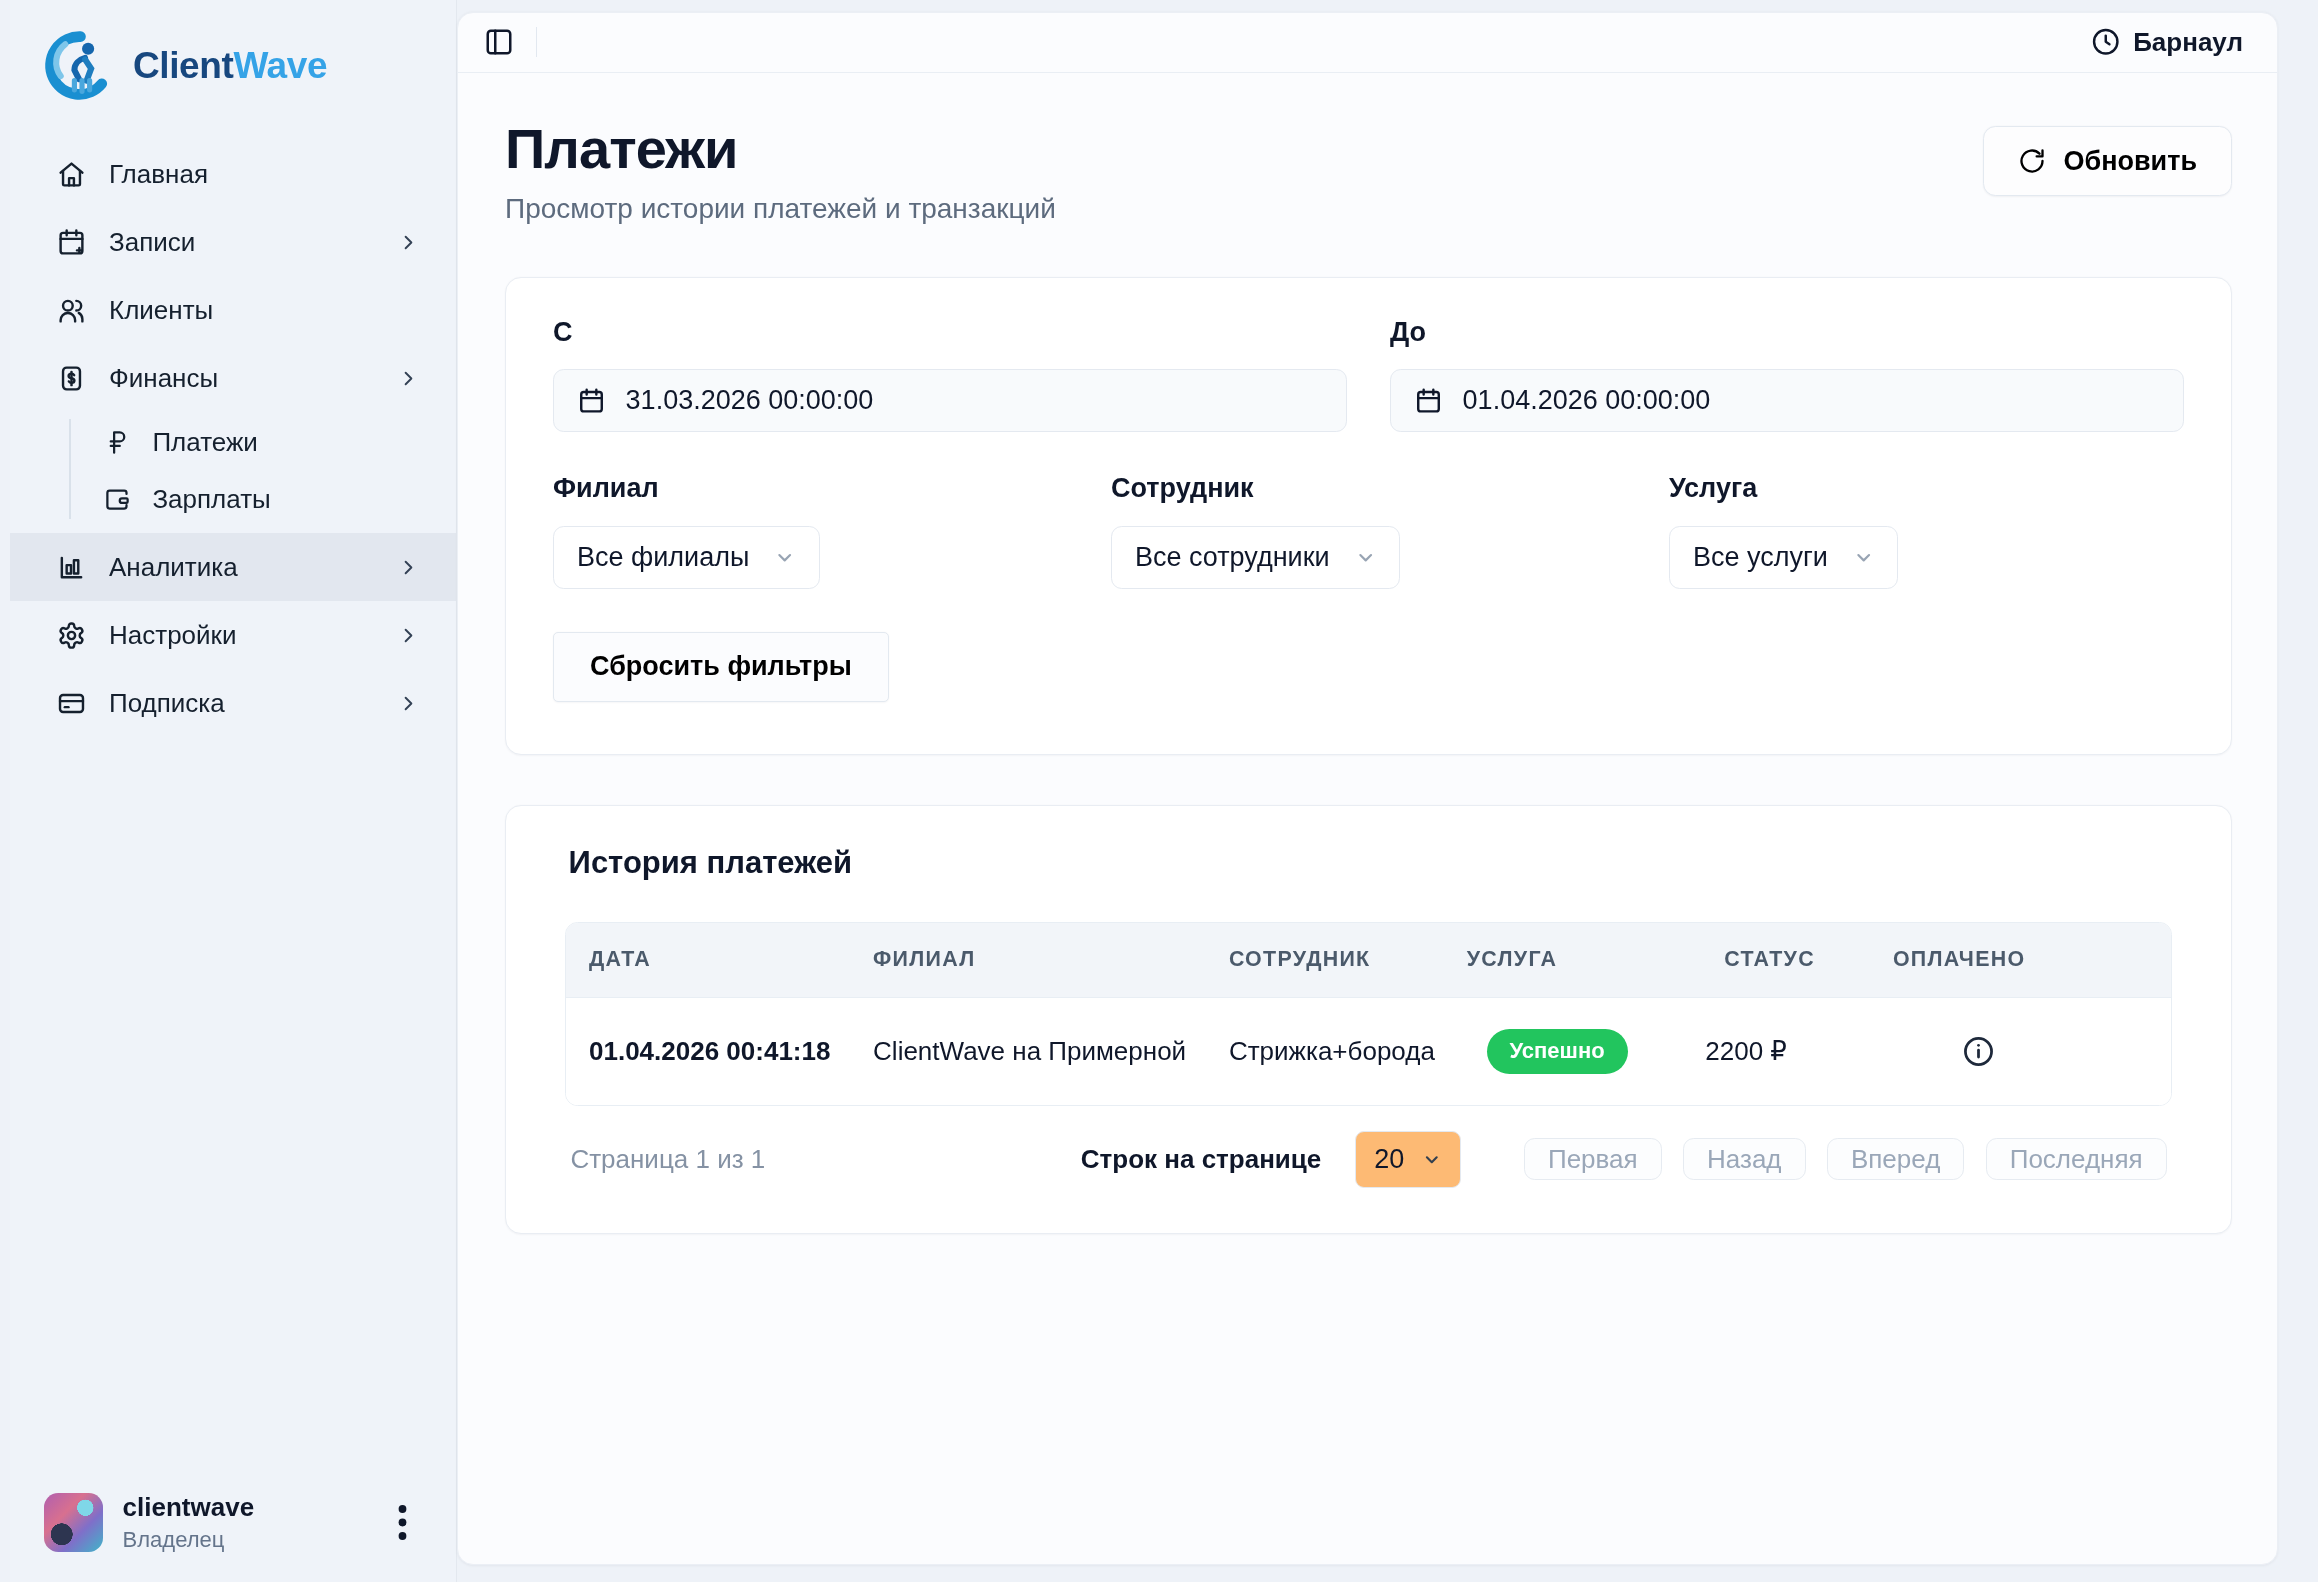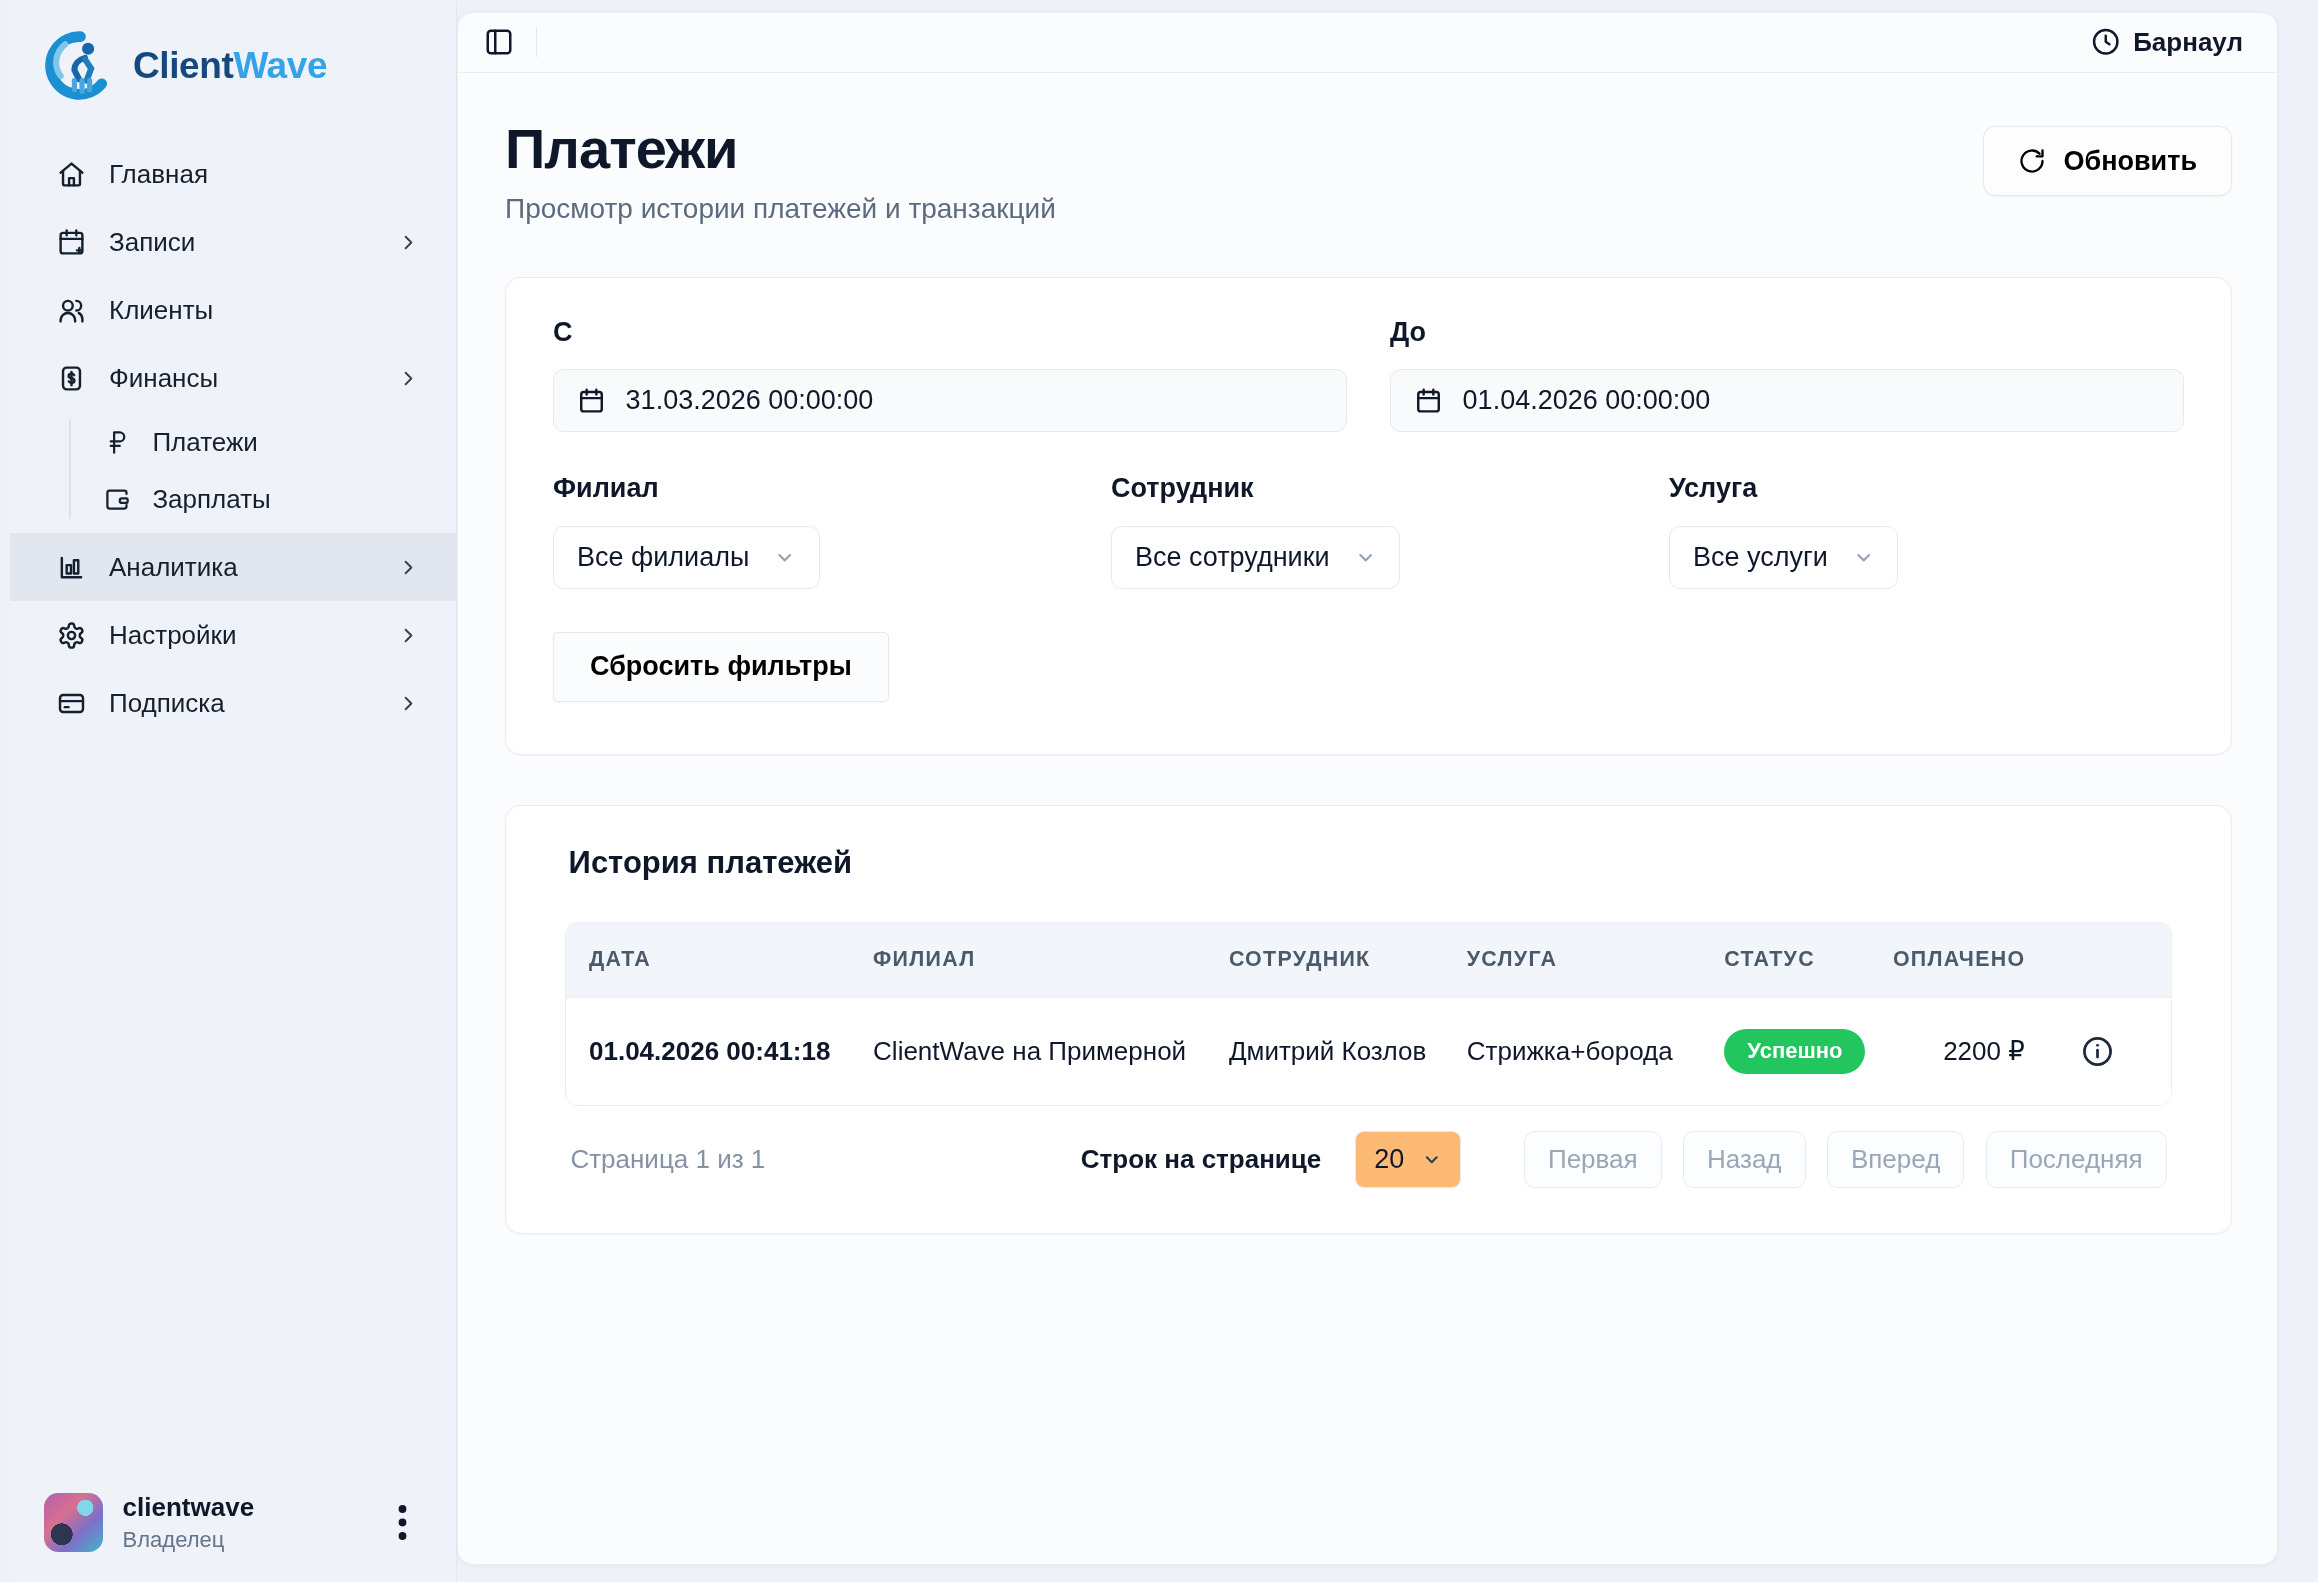--- a/index.html
+++ b/index.html
@@ -150,21 +150,21 @@
   .pager-right{margin-left:auto;display:flex;align-items:center}
   .rpp-label{font-size:26px;font-weight:700}
   .rpp-select{
     margin-left:34px;display:flex;align-items:center;gap:18px;height:57px;padding:0 18px;
     background:#fdba74;border:0.9px solid #e4e9f0;border-radius:9px;
     font-size:27px;cursor:pointer;
   }
   .rpp-select svg{width:19.6px;height:19.6px;color:#33404f}
   .page-btns{display:flex;gap:21.4px;margin-left:63px}
   .pg-btn{
-    height:57px;padding:0 23px;display:flex;align-items:center;
+    height:42px;padding:0 23px;display:flex;align-items:center;
     border:0.9px solid #e6ebf1;border-radius:10.7px;background:#fcfdfe;
     color:#9aa7b8;font-size:26px;font-weight:500;cursor:default;
   }
 </style>
 </head>
 <body>
 
 <aside class="sidebar">
   <div class="brand">
     <span class="brand-logo">
@@ -425,21 +425,20 @@
           <div class="cell col-emp">СОТРУДНИК</div>
           <div class="cell col-svc">УСЛУГА</div>
           <div class="cell col-status">СТАТУС</div>
           <div class="cell col-paid">ОПЛАЧЕНО</div>
           <div class="cell col-info"></div>
         </div>
 
         <div class="t-row">
           <div class="cell col-date cell-date">01.04.2026 00:41:18</div>
           <div class="cell col-branch">ClientWave на Примерной</div>
-          <div class="cell col-emp">Дмитрий Козлов</div>
           <div class="cell col-svc">Стрижка+борода</div>
           <div class="cell col-status">
             <span class="badge">Успешно</span>
           </div>
           <div class="cell col-paid">2200 ₽</div>
           <div class="cell col-info">
             <span class="info-btn">
               <svg viewBox="0 0 24 24" fill="none" stroke="currentColor" stroke-width="2" stroke-linecap="round" stroke-linejoin="round">
                   <circle cx="12" cy="12" r="9.5"></circle>
                   <path d="M12 11v5"></path>

